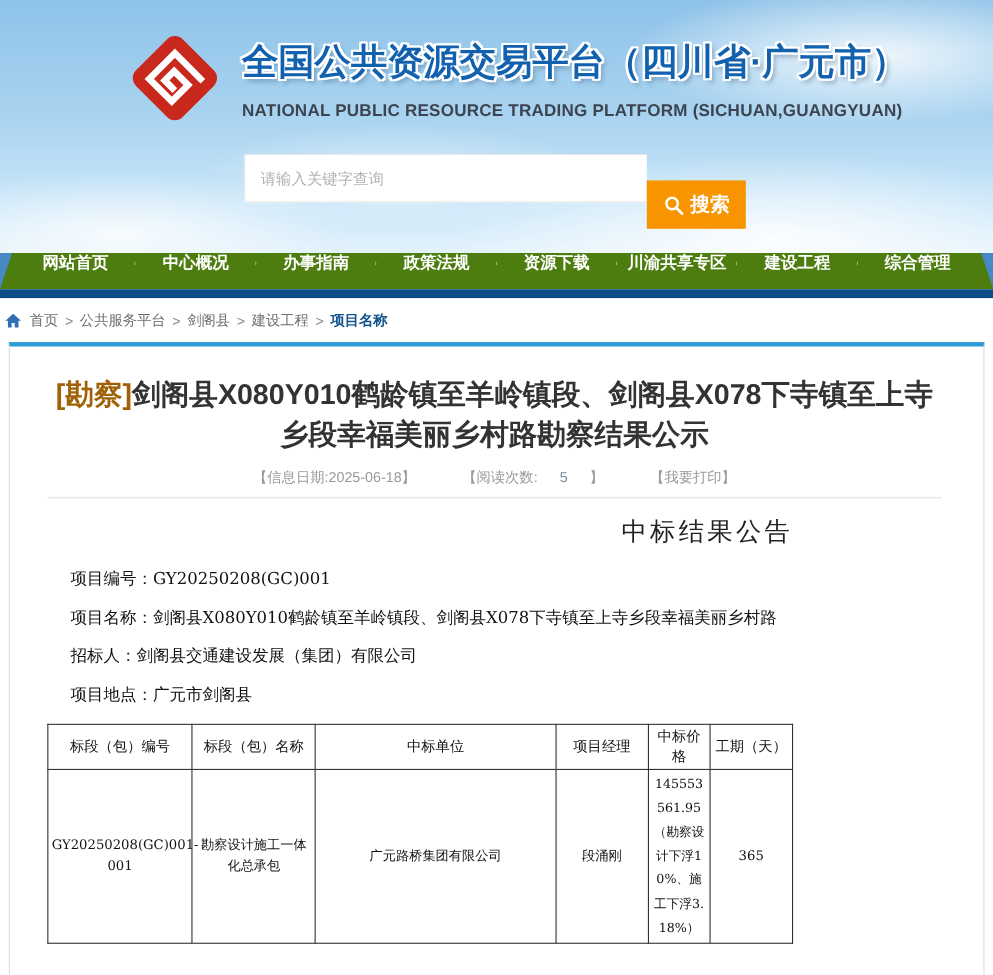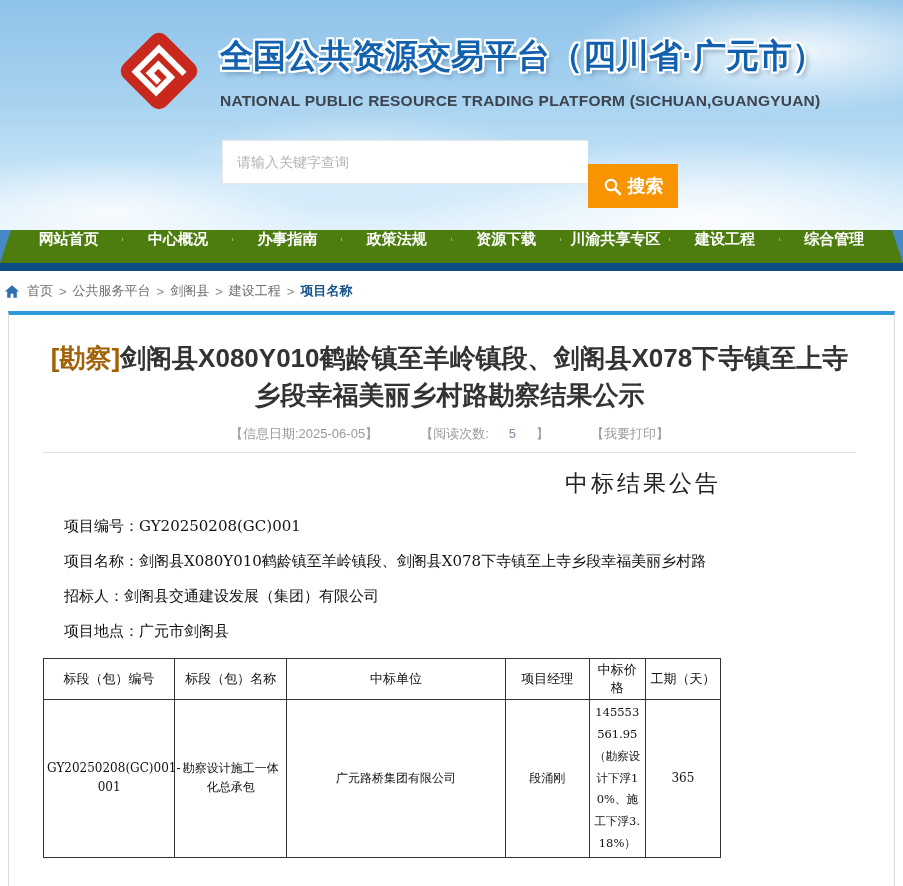--- a/index.html
+++ b/index.html
@@ -175,21 +175,21 @@
   <span class="crumb-sep">&gt;</span>
   <a class="crumb crumb-last">项目名称</a>
 </div>
 
 <main class="content-box">
   <h1 class="article-title">
     <span class="tag">[勘察]</span><span>剑阁县X080Y010鹤龄镇至羊岭镇段、剑阁县X078下寺镇至上寺乡段幸福美丽乡村路勘察结果公示</span>
   </h1>
 
   <div class="meta-row">
-    <span>【信息日期:2025-06-05】</span>
+    <span>【信息日期:2025-06-18】</span>
     <span>
       <span>【阅读次数:</span><span class="meta-views-count">5</span><span>】</span>
     </span>
     <span class="meta-print">【我要打印】</span>
   </div>
   <hr class="meta-divider">
 
   <div class="doc">
     <div class="doc-heading">中标结果公告</div>
 

